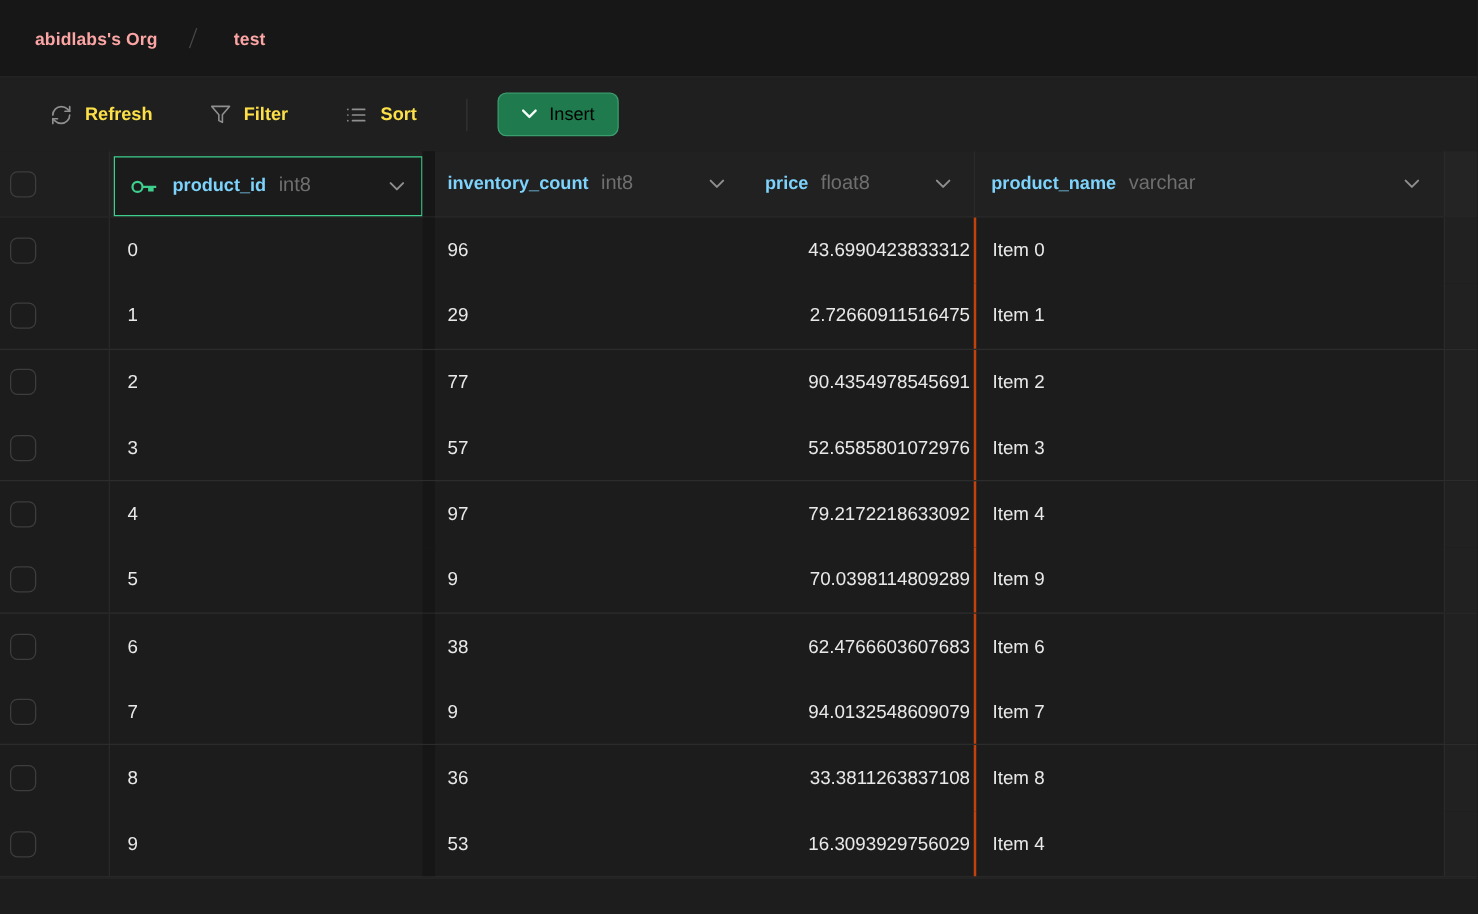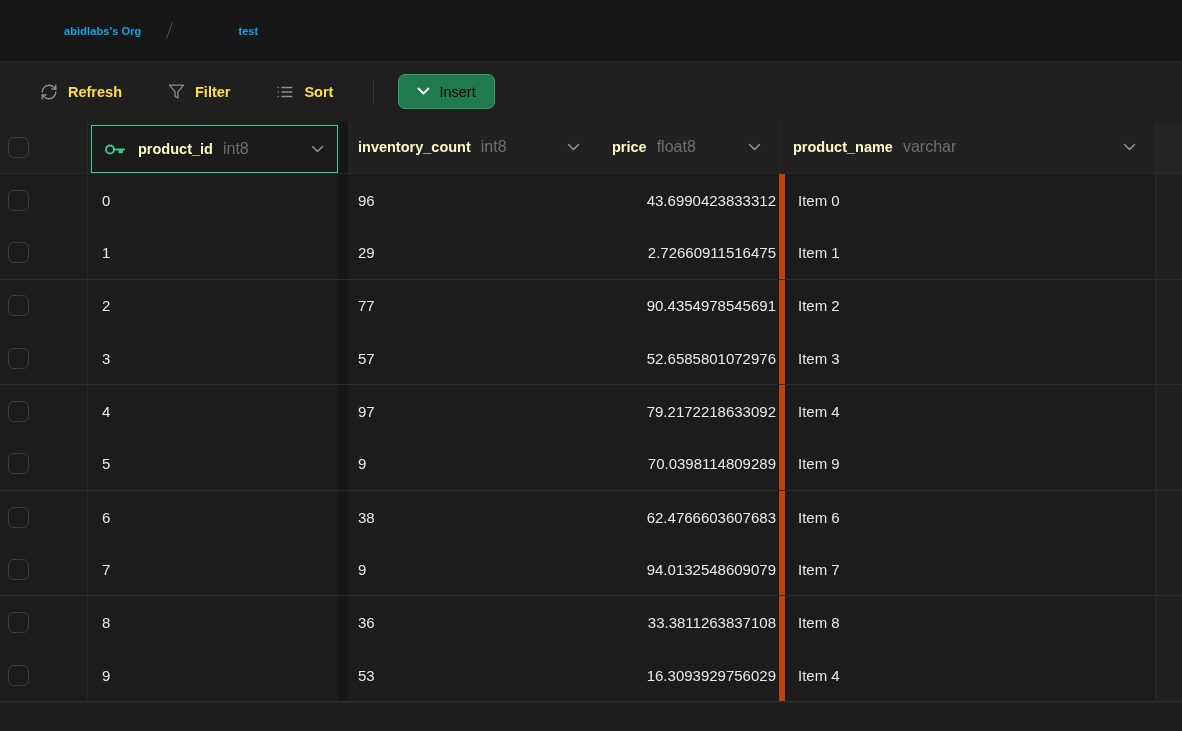--- a/index.html
+++ b/index.html
@@ -13,21 +13,21 @@
   }
   .app { width:1182px; height:731px; display:flex; flex-direction:column; }
 
   
   .topbar {
     height:61px; flex:0 0 61px;
     background:#171717;
     display:flex; align-items:center;
     padding:0 28px;
   }
-  .crumb { font-size:11px; font-weight:700; color:#0ea5e9; letter-spacing:.1px; cursor:pointer;margin-left:36px; }
+  .crumb { font-size:14px; font-weight:700; color:#fca5a5; letter-spacing:.1px; cursor:pointer; }
   .crumb-sep {
     width:1px; height:17px; background:#4a4a4a;
     transform:rotate(20deg);
     margin:0 32px 0 28px;
   }
 
   
   .toolbar {
     height:60px; flex:0 0 60px;
     background:#1f1f1f;
@@ -66,21 +66,21 @@
     grid-template-columns:88px 250px 10px 250px 181px 376px 27px;
   }
   .grid-header {
     height:53px; flex:0 0 53px;
     background:#212121;
     border-bottom:1px solid #292929;
   }
   .hcell { display:flex; align-items:center; position:relative; min-width:0; }
   .h-check { background:#1f1f1f; border-right:1px solid #2a2a2a; padding-left:8px; }
   .h-strip, .c-strip { background:#161616; }
-  .col-name { font-size:14.5px; font-weight:700; color:#fef9c3; white-space:nowrap; }
+  .col-name { font-size:14.5px; font-weight:700; color:#7dd3fc; white-space:nowrap; }
   .col-type { font-size:16px; font-weight:400; color:#6f6f6f; margin-left:10px; white-space:nowrap; }
   .h-chevron { margin-left:auto; display:flex; align-items:center; }
 
   .h-col-selected .selected-box {
     position:absolute; top:4px; bottom:0; left:3px; right:0;
     border:1px solid var(--accent,#3ecf8e);
     background:#1b1b1b;
     display:flex; align-items:center;
     padding:0 13px 0 12px;
   }
@@ -95,21 +95,21 @@
   .row { height:52.8px; flex:0 0 52.8px; }
   .row:nth-child(even) { border-bottom:1px solid #2c2c2c; }
   .cell {
     display:flex; align-items:center; min-width:0;
     font-size:15px; color:#e9e9e9; white-space:nowrap;
   }
   .c-check { border-right:1px solid #282828; padding-left:8px; }
   .c-id { padding:0 14px; }
   .c-inv { padding:0 10px; }
   .c-price { justify-content:flex-end; padding-right:3px; }
-  .c-name { border-left:6px solid #c2410c; padding:0 13px; }
+  .c-name { border-left:2px solid #c2410c; padding:0 13px; }
   .c-gutter { background:#212121; border-left:1px solid #2a2a2a; }
 
   .checkbox {
     width:21px; height:21px;
     border:1px solid #3d3d3d; border-radius:6px;
     background:transparent; cursor:pointer;
   }
 
   
   .footer {

